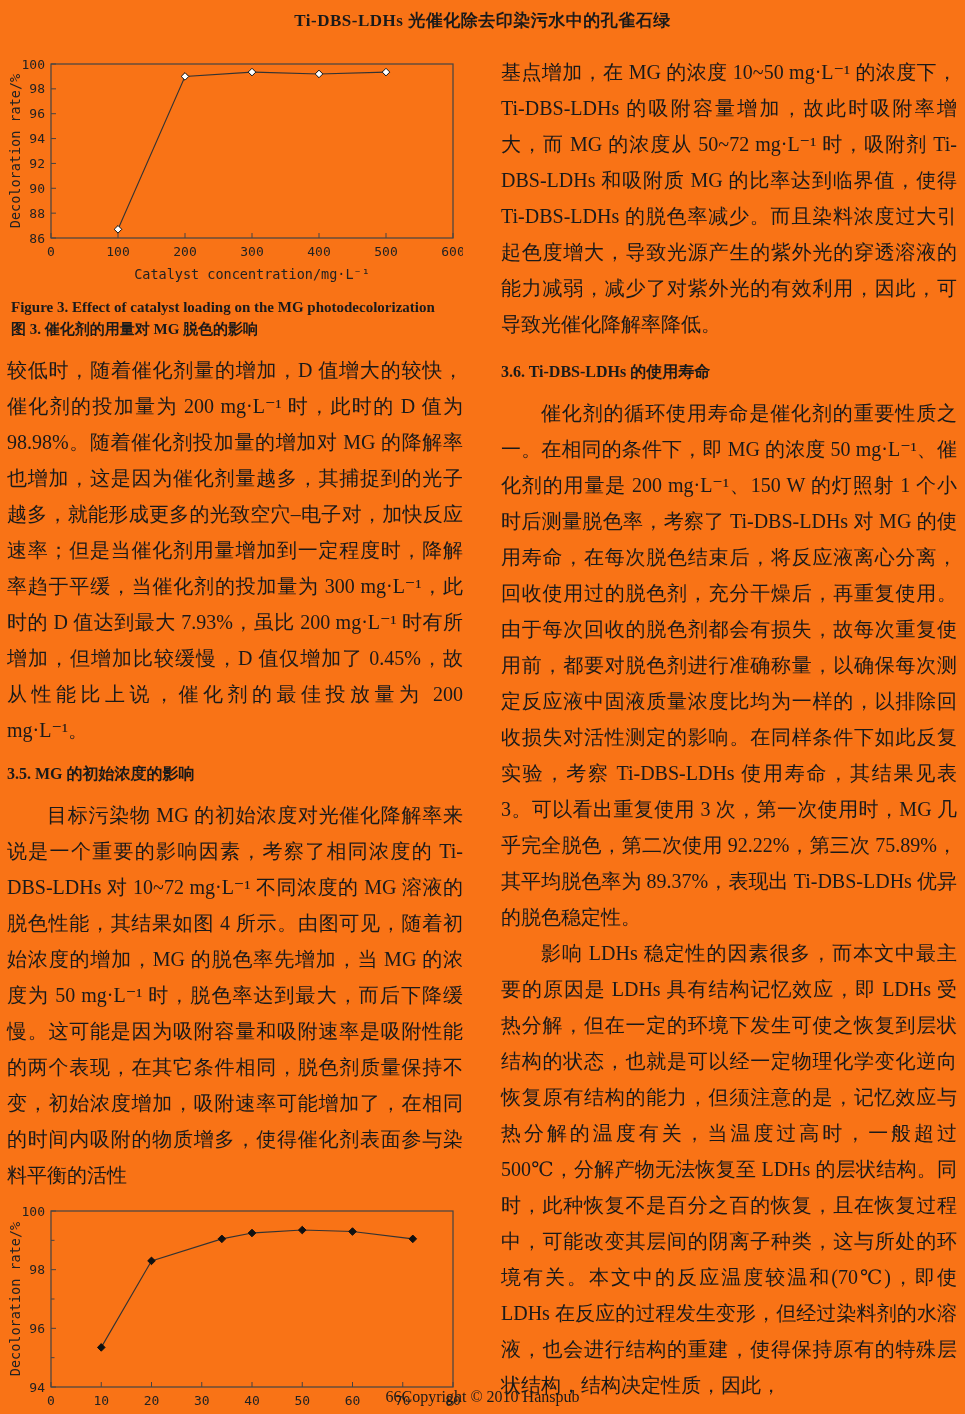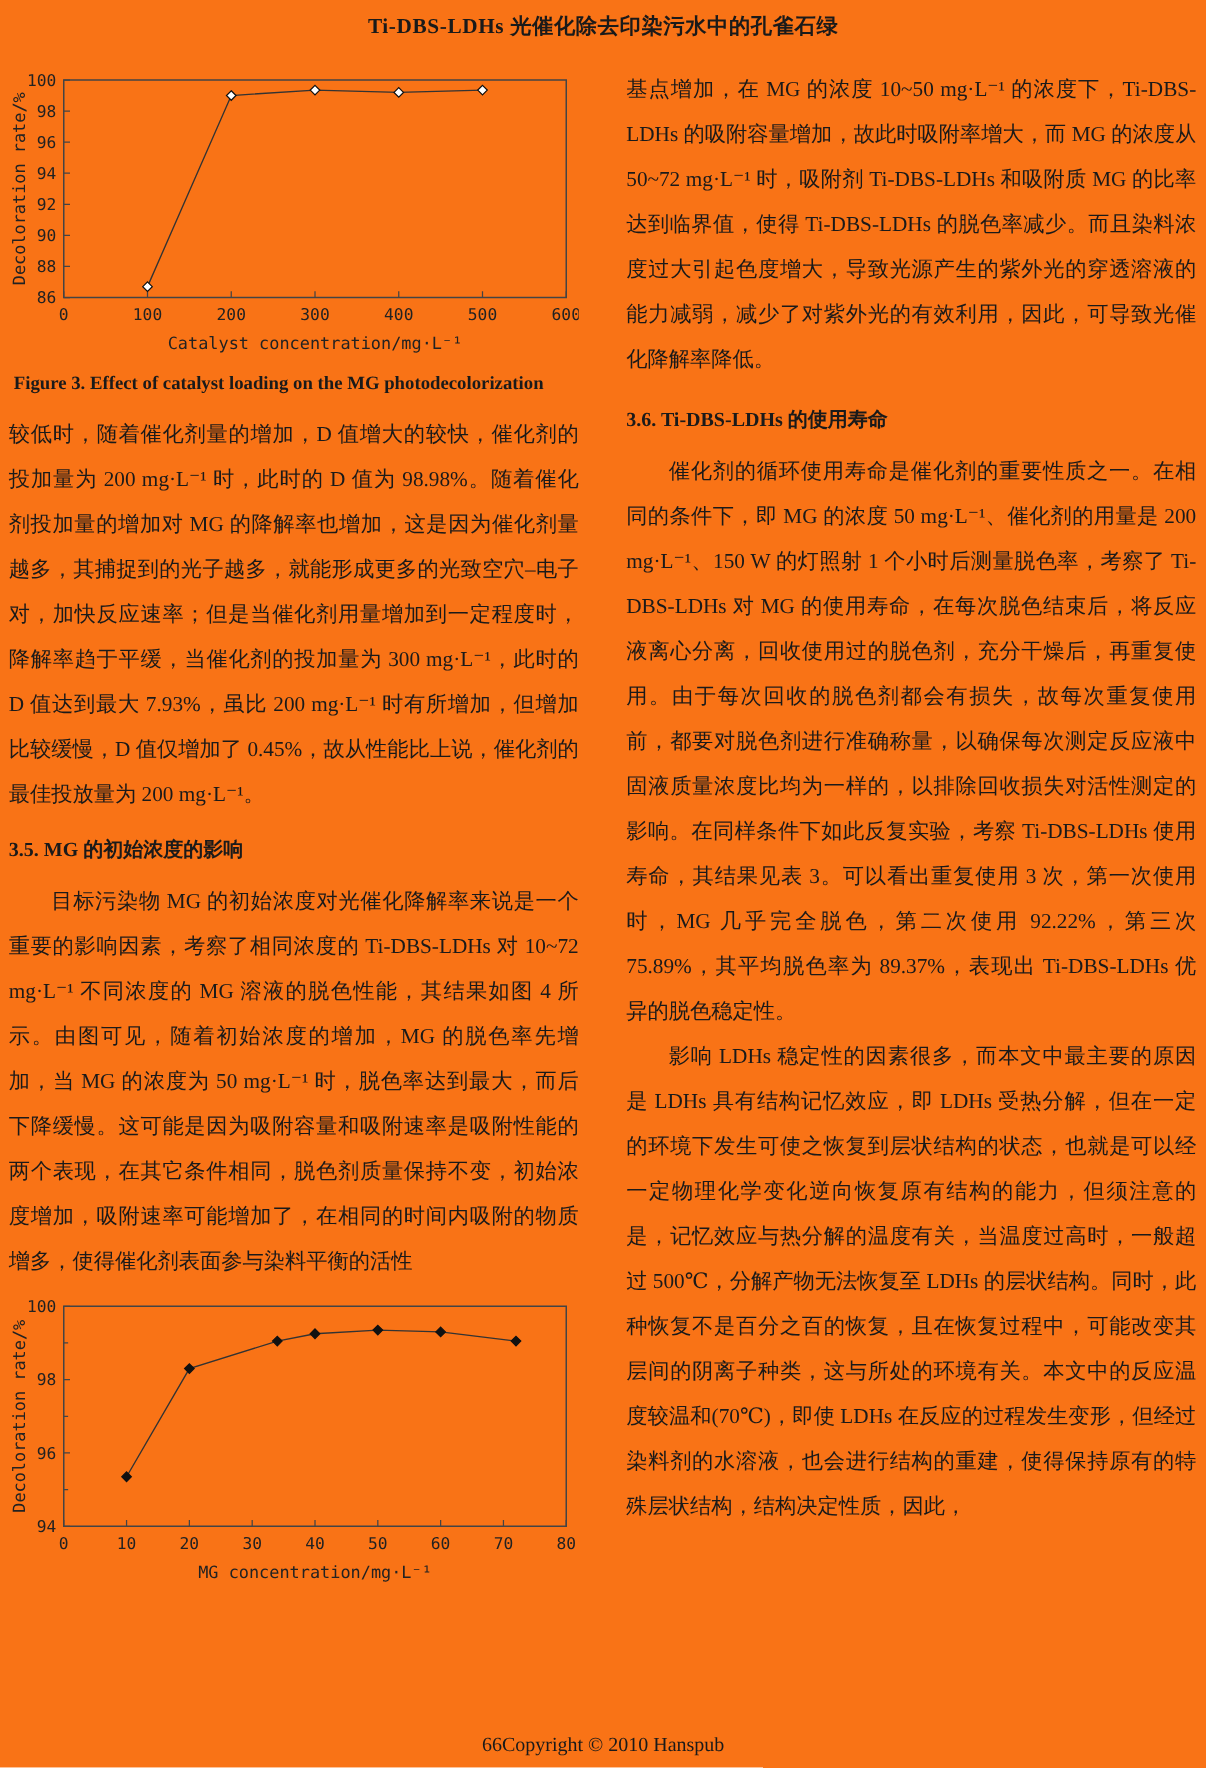--- a/index.html
+++ b/index.html
@@ -20,21 +20,21 @@
     padding-top: 9px;
     letter-spacing: 0.5px;
   }
   .columns {
     display: flex;
     gap: 38px;
     padding: 22px 7px 0 7px;
   }
   .col { width: 456px; }
   .body-text {
-    font-size: 17px;
+    font-size: 20px;
     line-height: 36px;
     text-align: justify;
     text-justify: inter-ideograph;
   }
   .indent { text-indent: 2em; }
   .section-heading {
     font-size: 16px;
     font-weight: bold;
     margin: 16px 0 12px 0;
   }
@@ -105,20 +105,21 @@
             <path d="M 111 169.49999999999994 L 114.8 173.29999999999995 L 111 177.09999999999997 L 107.2 173.29999999999995 Z" fill="#ffffff" stroke="#111" stroke-width="1"></path>
             <path d="M 178 16.628571428571416 L 181.8 20.428571428571416 L 178 24.228571428571417 L 174.2 20.428571428571416 Z" fill="#ffffff" stroke="#111" stroke-width="1"></path>
             <path d="M 245 12.278571428571507 L 248.8 16.078571428571507 L 245 19.878571428571508 L 241.2 16.078571428571507 Z" fill="#ffffff" stroke="#111" stroke-width="1"></path>
             <path d="M 312 14.142857142857121 L 315.8 17.94285714285712 L 312 21.742857142857122 L 308.2 17.94285714285712 Z" fill="#ffffff" stroke="#111" stroke-width="1"></path>
             <path d="M 379 12.278571428571507 L 382.8 16.078571428571507 L 379 19.878571428571508 L 375.2 16.078571428571507 Z" fill="#ffffff" stroke="#111" stroke-width="1"></path>
             <text x="245" y="223" text-anchor="middle" font-size="13.5" fill="#222">Catalyst concentration/mg·L⁻¹</text>
             <text x="13" y="95" text-anchor="middle" font-size="13.5" fill="#222" transform="rotate(-90 13 95)">Decoloration rate/%</text>
           </svg>
         <div class="figure-caption">
           <div>Figure 3. Effect of catalyst loading on the MG photodecolorization</div>
+          <div>图 3. 催化剂的用量对 MG 脱色的影响</div>
         </div>
       </div>
 
       <p class="body-text">较低时，随着催化剂量的增加，D 值增大的较快，催化剂的投加量为 200 mg·L⁻¹ 时，此时的 D 值为 98.98%。随着催化剂投加量的增加对 MG 的降解率也增加，这是因为催化剂量越多，其捕捉到的光子越多，就能形成更多的光致空穴–电子对，加快反应速率；但是当催化剂用量增加到一定程度时，降解率趋于平缓，当催化剂的投加量为 300 mg·L⁻¹，此时的 D 值达到最大 7.93%，虽比 200 mg·L⁻¹ 时有所增加，但增加比较缓慢，D 值仅增加了 0.45%，故从性能比上说，催化剂的最佳投放量为 200 mg·L⁻¹。</p>
 
       <h3 class="section-heading">3.5. MG 的初始浓度的影响</h3>
 
       <p class="body-text indent">目标污染物 MG 的初始浓度对光催化降解率来说是一个重要的影响因素，考察了相同浓度的 Ti-DBS-LDHs 对 10~72 mg·L⁻¹ 不同浓度的 MG 溶液的脱色性能，其结果如图 4 所示。由图可见，随着初始浓度的增加，MG 的脱色率先增加，当 MG 的浓度为 50 mg·L⁻¹ 时，脱色率达到最大，而后下降缓慢。这可能是因为吸附容量和吸附速率是吸附性能的两个表现，在其它条件相同，脱色剂质量保持不变，初始浓度增加，吸附速率可能增加了，在相同的时间内吸附的物质增多，使得催化剂表面参与染料平衡的活性</p>
 
       <div class="figure-block" style="margin-top:10px;">

